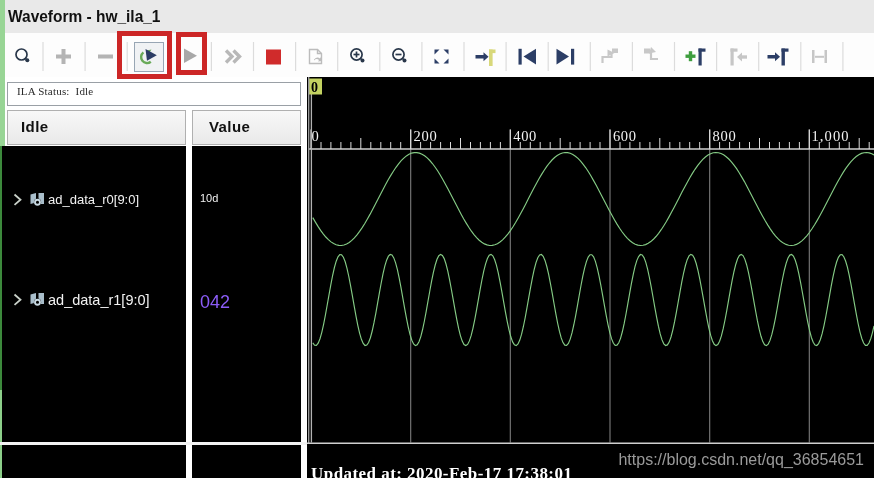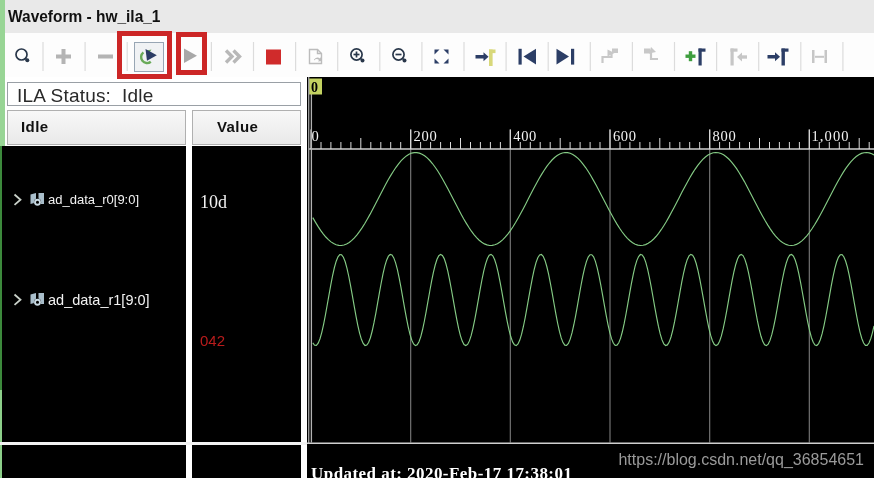--- a/index.html
+++ b/index.html
@@ -23,27 +23,27 @@
 <div class="abs" style="left:7px;top:110px;width:177px;height:33px;background:linear-gradient(#f8f8f8,#e9e9e9);border:1px solid #b0b0b0;"></div>
 <div class="abs" style="left:192px;top:110px;width:107px;height:33px;background:linear-gradient(#f8f8f8,#e9e9e9);border:1px solid #b0b0b0;"></div>
 
 <div class="abs" style="left:7px;top:146px;width:179px;height:296px;background:#000;"></div>
 <div class="abs" style="left:192px;top:146px;width:109px;height:296px;background:#000;"></div>
 
 <div class="abs" style="left:7px;top:445px;width:179px;height:33px;background:#000;"></div>
 <div class="abs" style="left:192px;top:445px;width:109px;height:33px;background:#000;"></div>
 
 <div class="abs" style="left:8px;top:6.5px;font-size:17px;font-weight:bold;color:#111;transform:scaleX(0.91);transform-origin:left top;">Waveform - hw_ila_1</div>
-<div class="abs" style="left:17px;top:84.5px;font-size:19px;color:#2a2a2a;letter-spacing:0.2px;">ILA Status:&nbsp; Idle</div>
+<div class="abs" style="left:17px;top:84.5px;font-size:11px;color:#2a2a2a;letter-spacing:0.2px;font-family:Liberation Serif, serif;">ILA Status:&nbsp; Idle</div>
 <div class="abs" style="left:21px;top:118px;font-size:15px;font-weight:bold;color:#111;letter-spacing:0.4px;">Idle</div>
-<div class="abs" style="left:209px;top:118px;font-size:15px;font-weight:bold;color:#111;letter-spacing:0.4px;margin-left:8px;">Value</div>
+<div class="abs" style="left:209px;top:118px;font-size:15px;font-weight:bold;color:#111;letter-spacing:0.4px;">Value</div>
 <div class="abs" style="left:48px;top:191.5px;font-size:13px;color:#f2f2f2;">ad_data_r0[9:0]</div>
-<div class="abs" style="left:200px;top:191.5px;font-size:18px;color:#f2f2f2;font-family:Liberation Serif, serif;">10d</div>
+<div class="abs" style="left:200px;top:191.5px;font-size:11px;color:#f2f2f2;">10d</div>
 <div class="abs" style="left:48px;top:291.5px;font-size:14.5px;color:#f2f2f2;">ad_data_r1[9:0]</div>
-<div class="abs" style="left:200px;top:291.5px;font-size:15px;color:#b91c1c;margin-top:40px;">042</div>
+<div class="abs" style="left:200px;top:291.5px;font-size:18px;color:#8b5cf6;">042</div>
 
 <svg class="abs" style="left:0;top:0;" width="874" height="478" viewBox="0 0 874 478">
 
   <rect x="307" y="77" width="567" height="401" fill="#000"></rect>
 
   <line x1="410.7" y1="129.5" x2="410.7" y2="442.5" stroke="#7d7d7d" stroke-width="1.1"></line>
 <line x1="510.3" y1="129.5" x2="510.3" y2="442.5" stroke="#7d7d7d" stroke-width="1.1"></line>
 <line x1="610.0" y1="129.5" x2="610.0" y2="442.5" stroke="#7d7d7d" stroke-width="1.1"></line>
 <line x1="709.7" y1="129.5" x2="709.7" y2="442.5" stroke="#7d7d7d" stroke-width="1.1"></line>
 <line x1="809.3" y1="129.5" x2="809.3" y2="442.5" stroke="#7d7d7d" stroke-width="1.1"></line>

